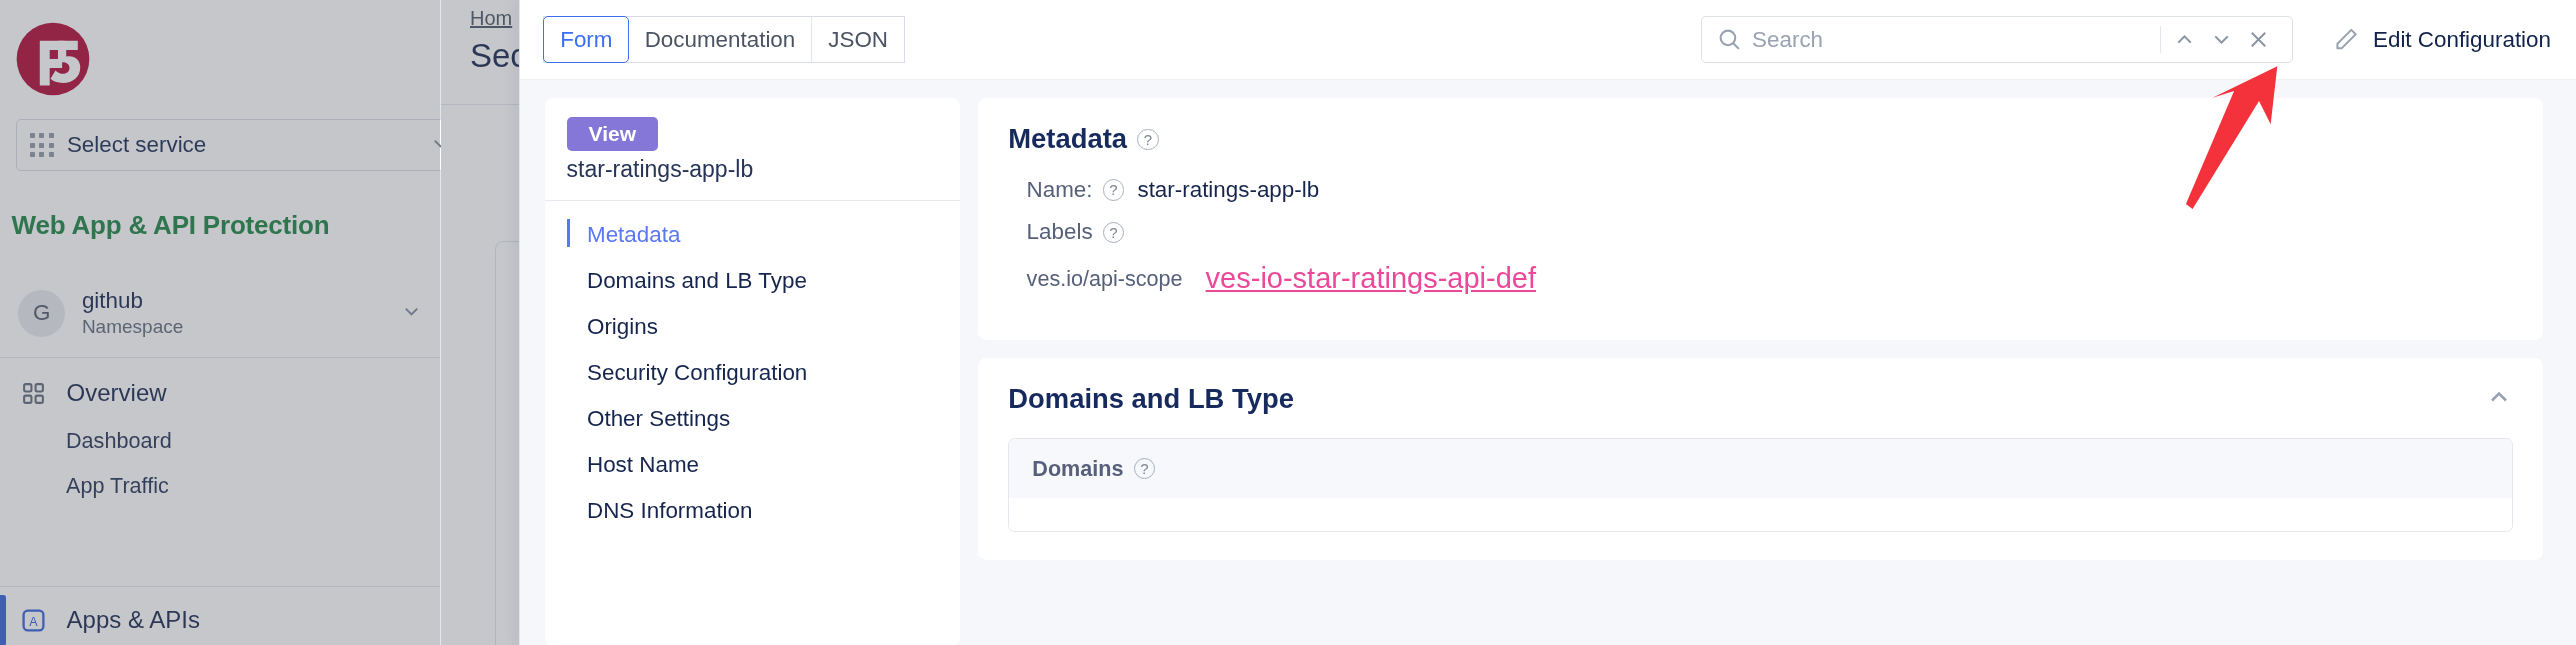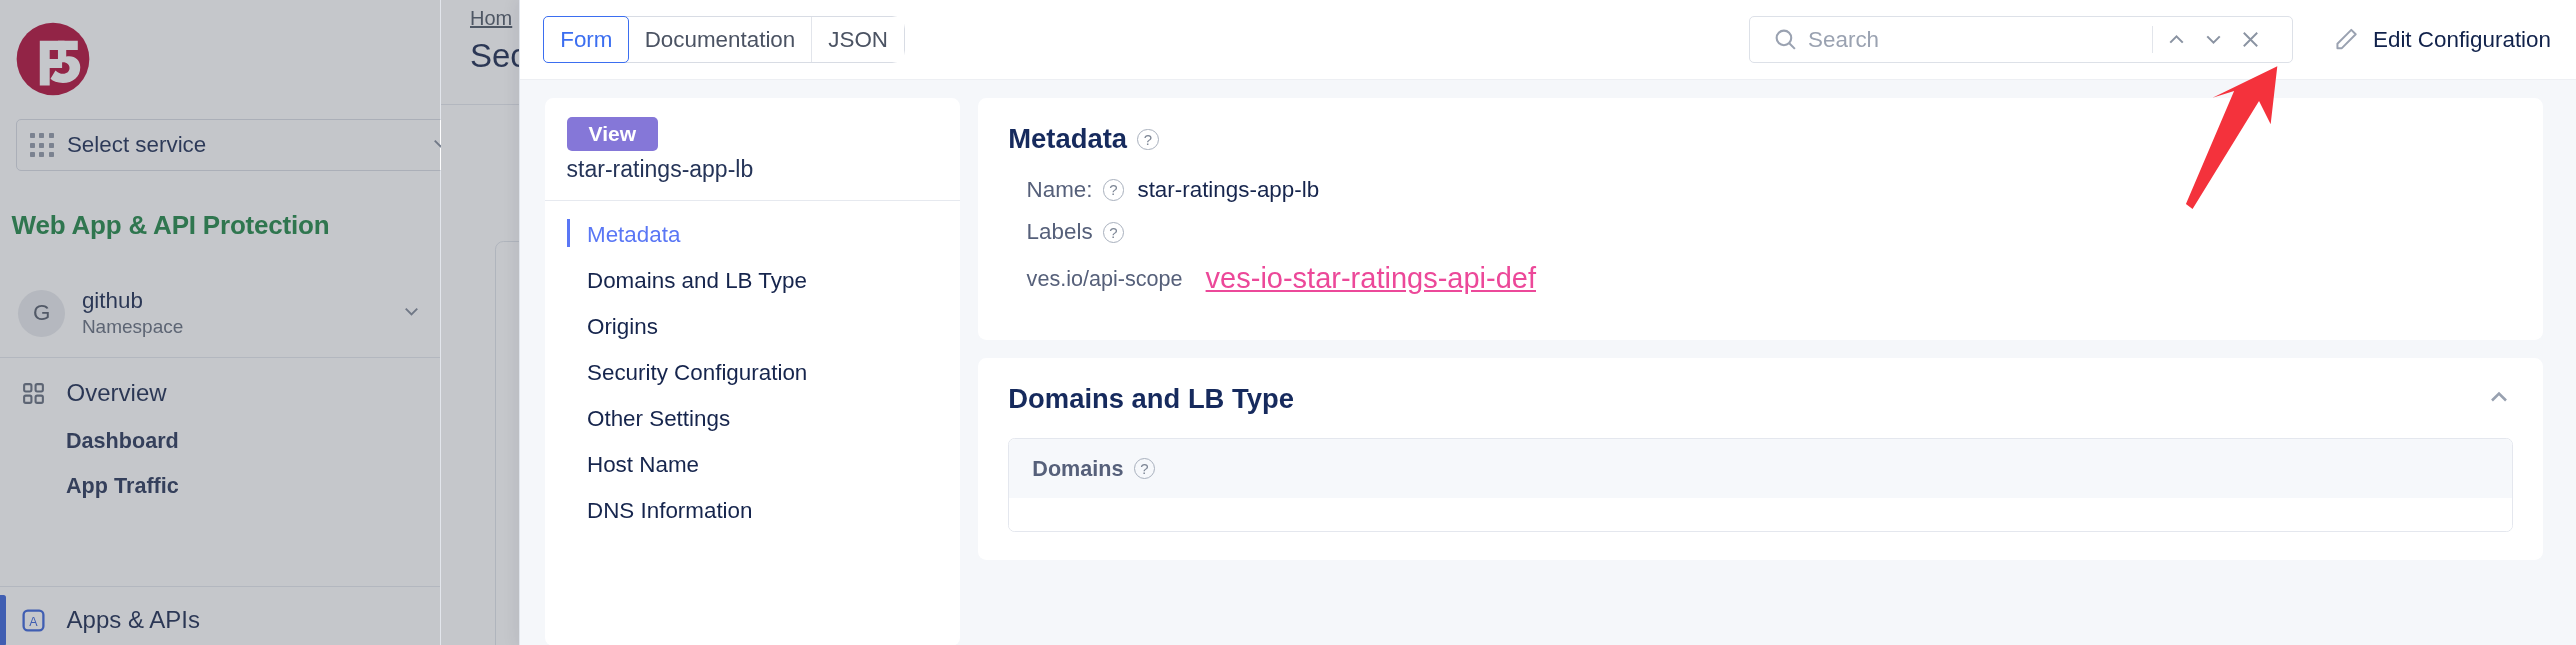--- a/index.html
+++ b/index.html
@@ -59,21 +59,21 @@
   .ns-sub { font-size: 19px; color: #5d6677; }
   .ns-chev { margin-left: auto; color: #7b8494; }
 
   .sb-divider { position: absolute; left: 0; width: 441px; height: 0.8px; background: #e3e6ec; }
 
   .sb-group { position: absolute; left: 0; width: 441px; }
   .sb-main { display: flex; align-items: center; padding: 0 18.3px; height: 50px; }
   .sb-main .ico { width: 30px; display: flex; justify-content: center; }
   .sb-main .txt { margin-left: 18.3px; font-size: 24px; color: #0f1f47; font-weight: 500; }
   .sb-sub { padding-left: 66px; height: 45px; display: flex; align-items: center;
-    font-size: 21.6px; color: #1d2b50; font-weight: bold; }
+    font-size: 21.6px; color: #1d2b50; }
   .sb-active-bar { position: absolute; left: 0; top: 0; width: 5.8px; height: 100%;
     background: #2f5bd8; border-radius: 0 2.5px 2.5px 0; }
 
   
   .bg-main { position: relative; flex: 1; background: #ffffff; height: 646px; }
   .bg-main-dim { position: absolute; inset: 0; background: rgba(95,100,110,0.36); z-index: 40; }
   .bc { position: absolute; left: 29px; top: 6.6px; font-size: 20px; color: #46505f;
     text-decoration: underline; white-space: nowrap; }
   .bg-h1 { position: absolute; left: 29px; top: 37px; font-size: 33px;
     color: #0f1f47; white-space: nowrap; }
@@ -91,32 +91,32 @@
     border-left: 0.8px solid #e1e5ec;
   }
 
   .modal-header {
     height: 80px; background: #ffffff;
     display: flex; align-items: center;
     padding: 0 25px 0 23px;
     border-bottom: 0.8px solid #edeff3;
   }
 
-  .seg { display: flex; border: 0.8px solid #d8dce4; border-radius: 13px; overflow: visible;
+  .seg { display: flex; border: 0.8px solid #d8dce4; border-radius: 0; overflow: visible;
     height: 47px; background: #fff; }
   .seg-btn { display: flex; align-items: center; padding: 0 16px;
     font-size: 22.4px; color: #4b5363; border-right: 0.8px solid #e2e5eb;
     background: #fff; cursor: pointer; }
   .seg-btn:last-child { border-right: none; }
   .seg-btn.active { color: #3b6ef0; border: 1.7px solid #3b6ef0; border-radius: 5px;
     margin: -0.8px; background: #fff; z-index: 2; }
 
-  .search-box { margin-left: auto; width: 544px; height: 47px;
+  .search-box { margin-left: auto; width: 592px; height: 47px;
     border: 0.8px solid #dde1e8; border-radius: 5px; background: #fff;
-    display: flex; align-items: center; padding: 0 23px; }
+    display: flex; align-items: center; padding: 0 15px; }
   .search-box .sico { color: #9aa2b1; display: flex; }
   .search-input { flex: 1; border: none; outline: none; margin-left: 10px;
     font-size: 22.4px; color: #2a3category; background: transparent;
     font-family: "Liberation Sans", sans-serif; }
   .search-input::placeholder { color: #9aa2b1; }
   .vsep { width: 0.8px; height: 26.6px; background: #e2e5eb; margin: 0 5px; }
   .sbtn { width: 37px; height: 37px; display: flex; align-items: center;
     justify-content: center; color: #8a93a2; cursor: pointer; }
 
   .edit-cfg { display: flex; align-items: center; margin-left: 40px; cursor: pointer; }

